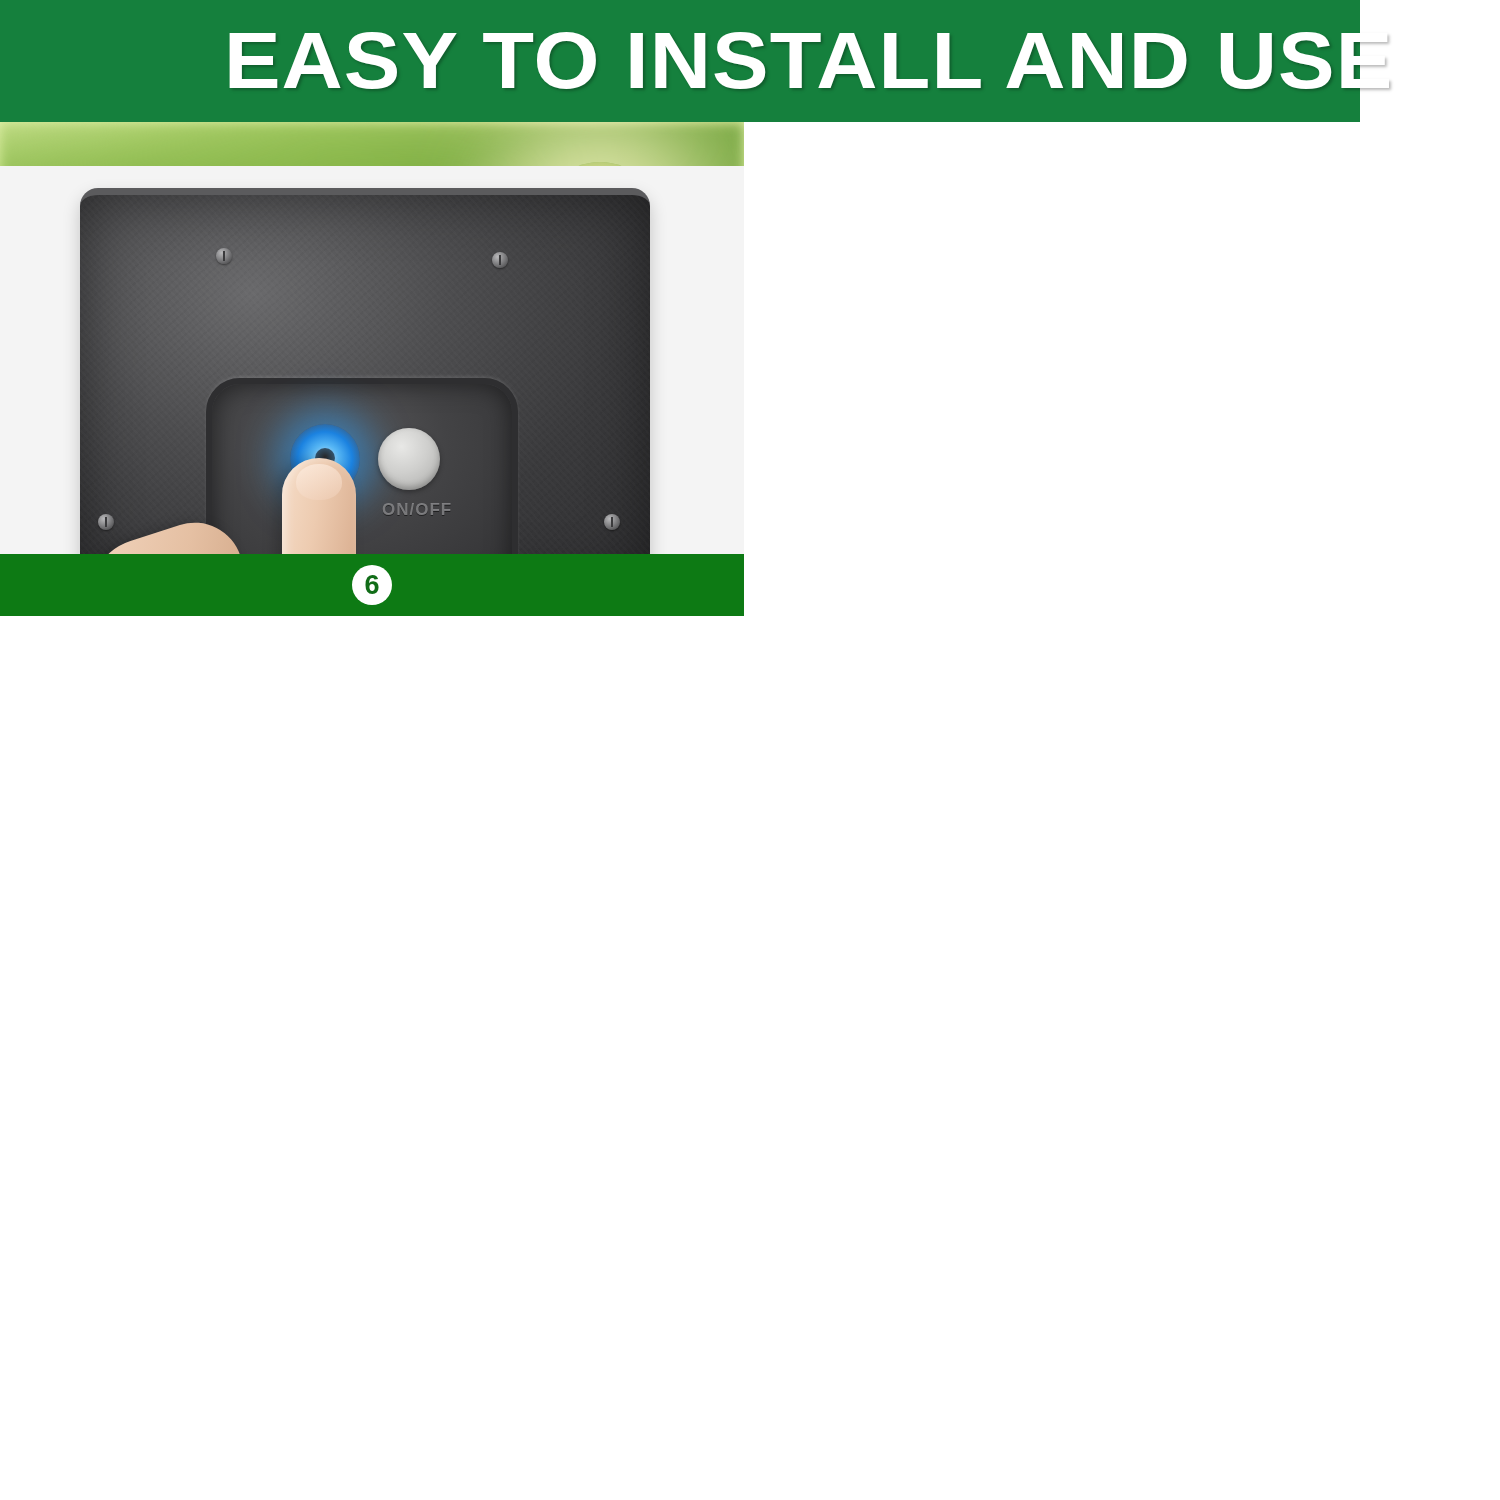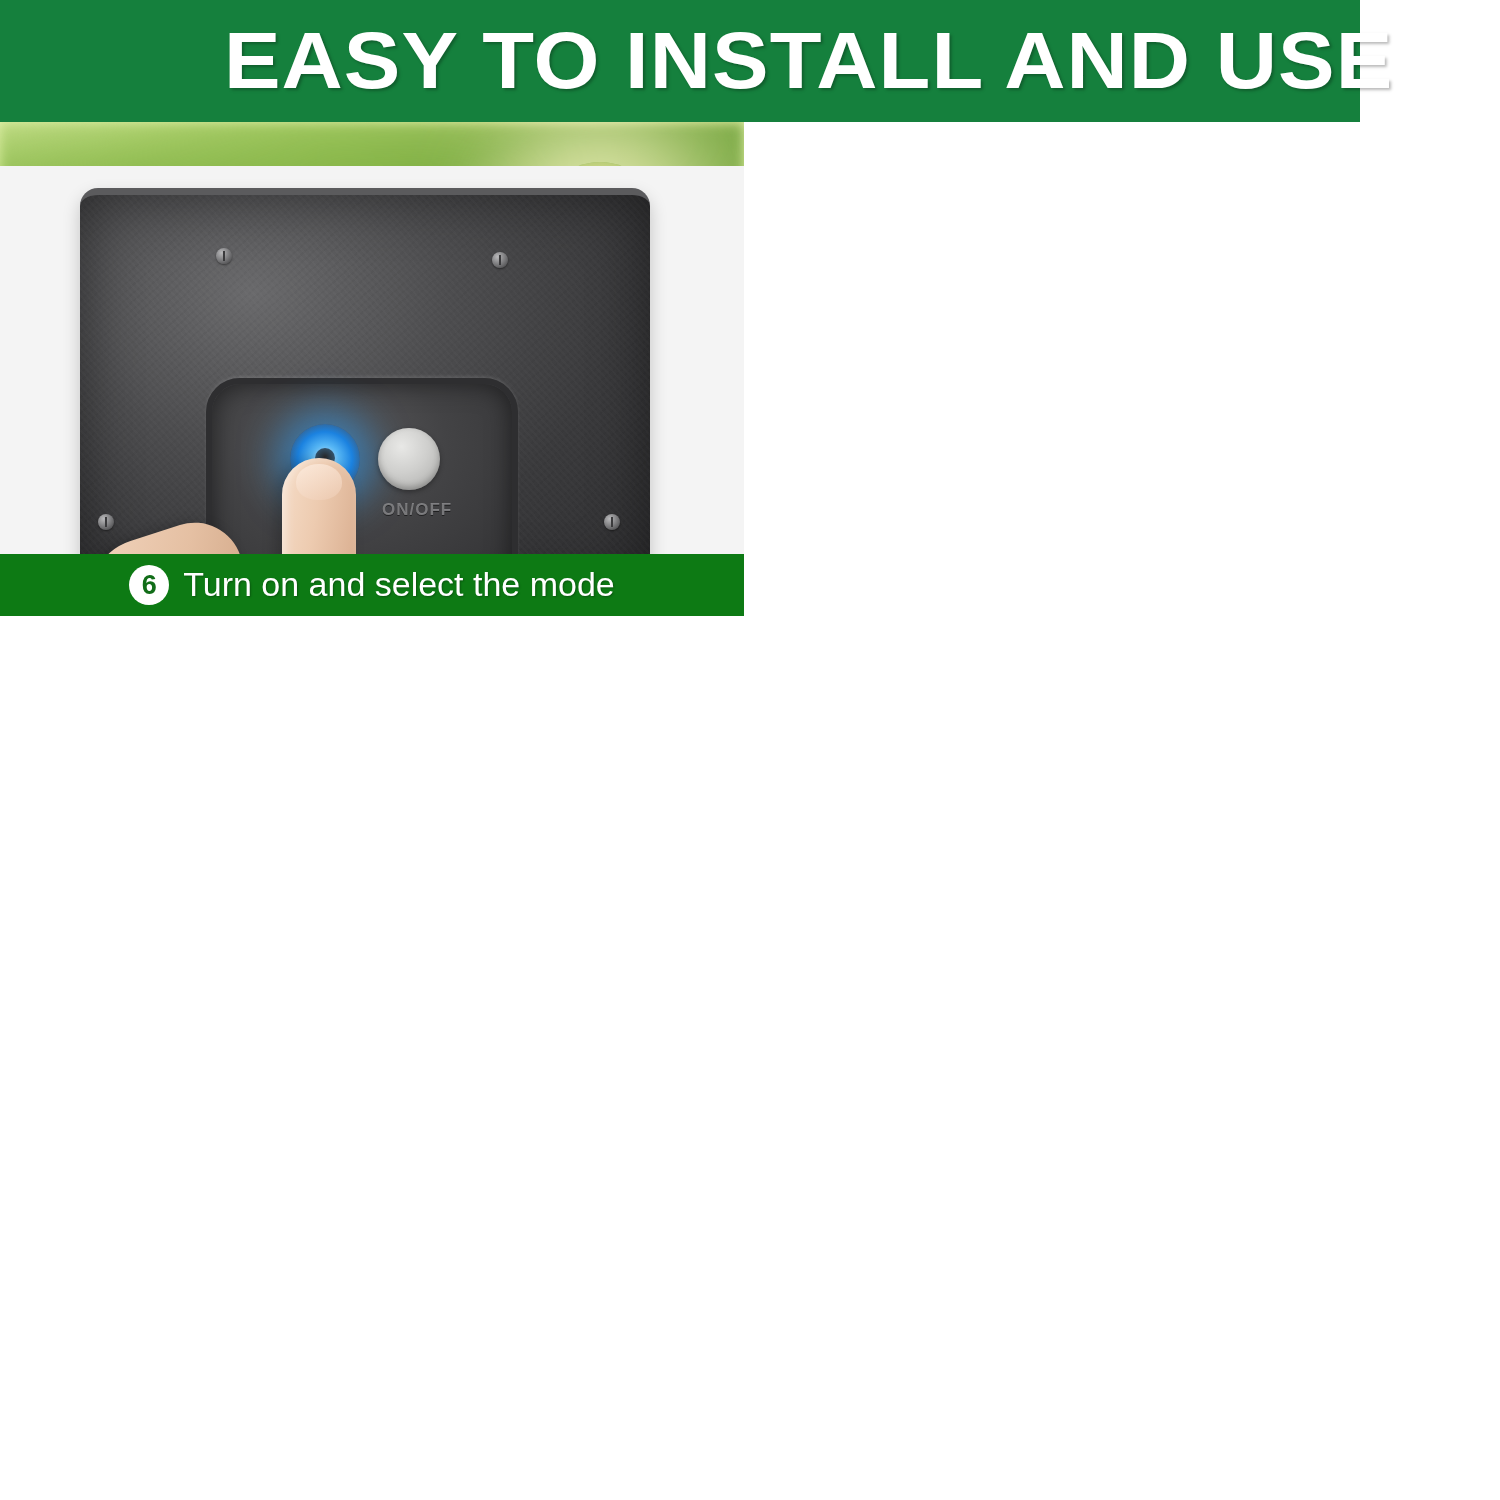--- a/index.html
+++ b/index.html
@@ -679,18 +679,17 @@
         <div class="port-slot" style="left:330px; top:392px; width:96px; height:34px;"></div>
         <div class="port-slot2" style="left:342px; top:398px; width:70px; height:14px;"></div>
 
         <div class="thumb" style="left:88px; top:366px; width:160px; height:120px;"></div>
         <div class="finger" style="left:282px; top:292px; width:74px; height:200px;">
           <div class="nail" style="left:14px; top:6px; width:46px; height:36px;"></div>
         </div>
       </div>
       <div class="caption cap-h1">
         <div class="badge">6</div>
-        <div class="cap-text">Turn on and select the mode</div>
       </div>
     </div>
 
   </div>
 </div>
 
 </body></html>

